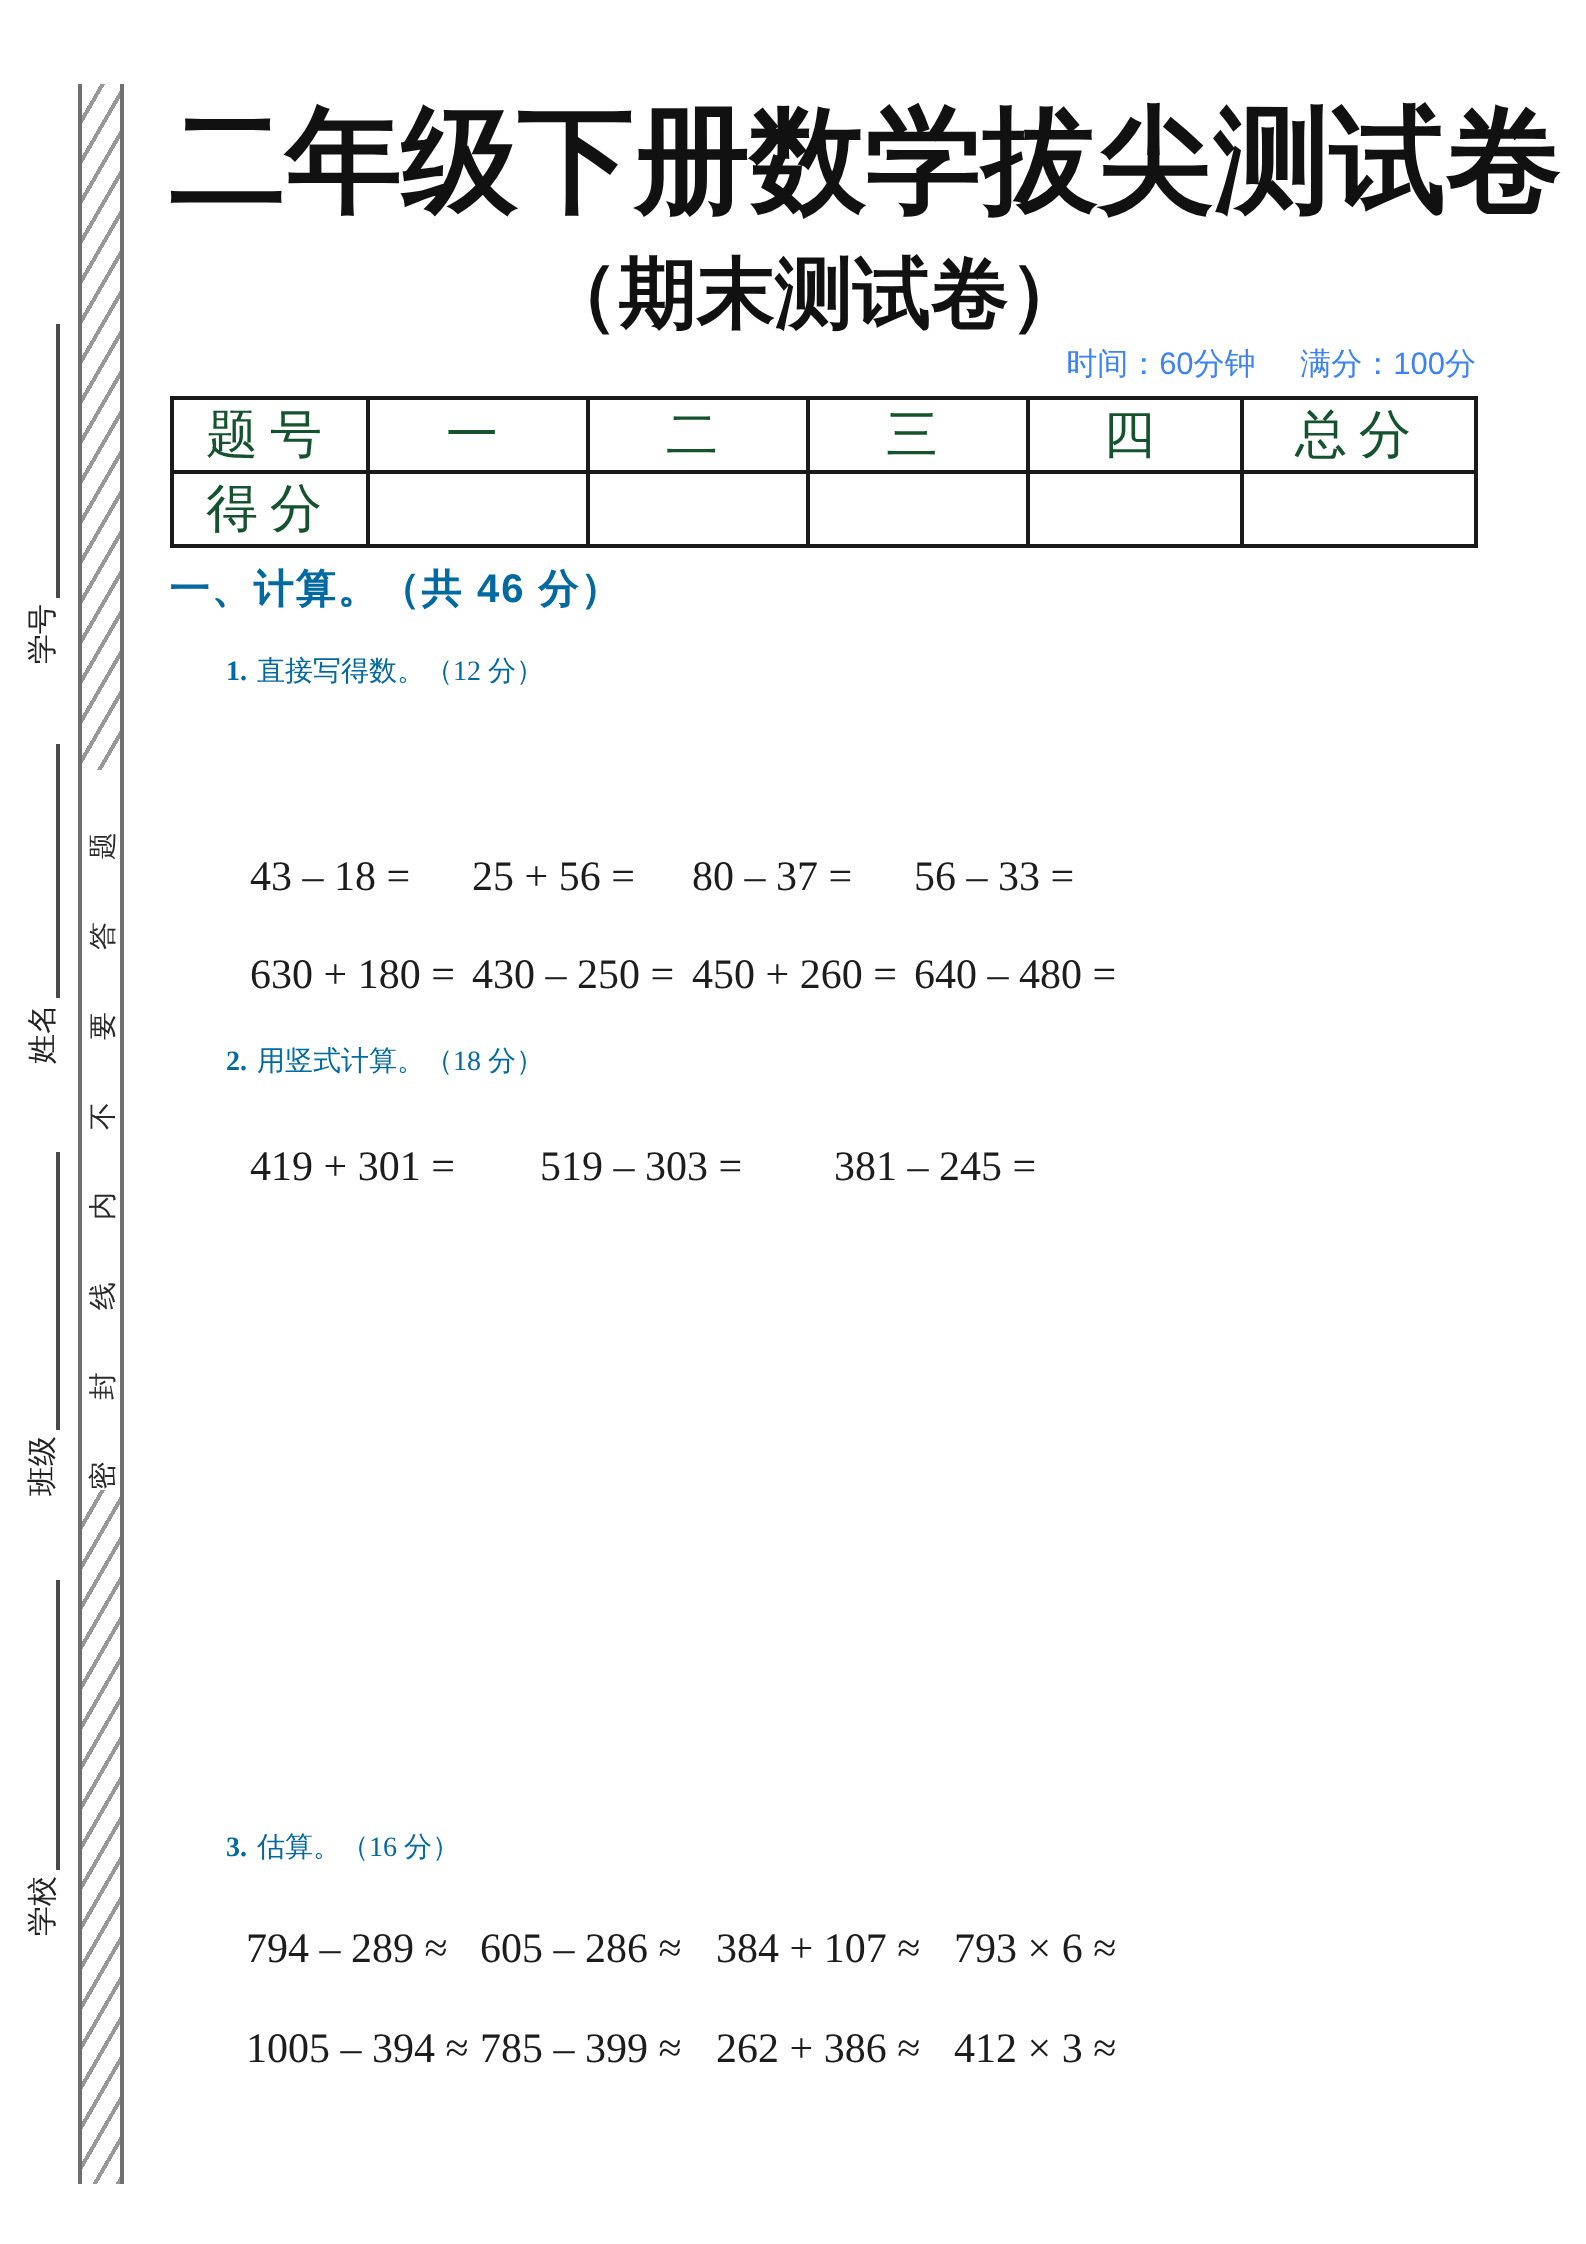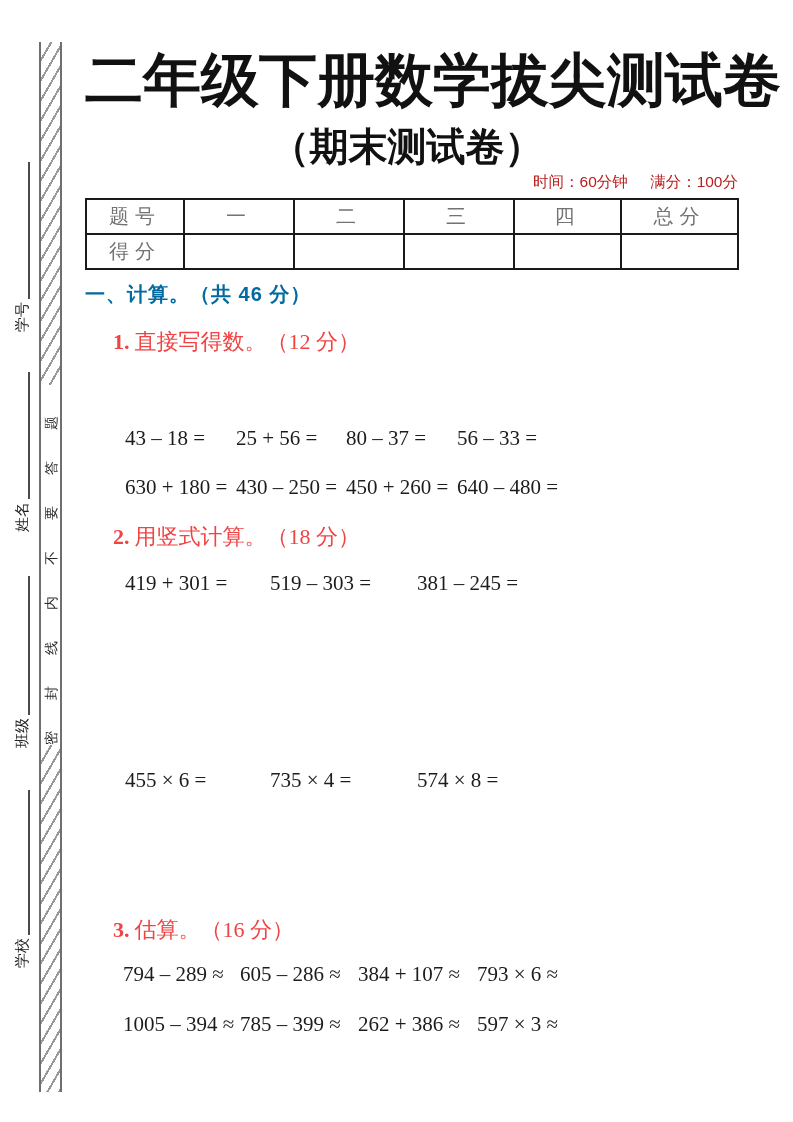--- a/index.html
+++ b/index.html
@@ -43,42 +43,42 @@
     position:absolute;left:85px;top:42px;width:652px;
     text-align:center;font-size:58px;font-weight:bold;
     white-space:nowrap;letter-spacing:0;color:#111;
   }
   .subtitle{
     position:absolute;left:407px;top:120px;transform:translateX(-50%);
     font-size:39px;font-weight:bold;white-space:nowrap;color:#111;text-align:right;
   }
   .meta{
     position:absolute;right:55px;top:172px;
-    font-size:15.5px;color:#b91c1c;white-space:nowrap;
+    font-size:15.5px;color:#3b82f6;white-space:nowrap;
   }
   .meta .meta-score{margin-left:18px;}
 
   
   .score-table{
     position:absolute;left:85px;top:198px;
     border-collapse:collapse;table-layout:fixed;
   }
   .score-table td{
     border:2px solid #1a1a1a;height:33px;text-align:center;
-    font-size:20px;color:#737373;letter-spacing:6px;padding:0;
+    font-size:26px;color:#14532d;letter-spacing:6px;padding:0;
   }
 
   
   .section-heading{
     position:absolute;left:85px;top:281px;
     font-size:20px;font-weight:bold;letter-spacing:1px;color:#0369a1;
   }
   .qlabel{
     position:absolute;left:113px;
-    font-family:"Liberation Serif",serif;font-size:22px;color:#ef4444;
+    font-family:"Liberation Serif",serif;font-size:14px;color:#0369a1;
   }
   .qlabel .qnum{font-weight:bold;margin-right:5px;}
   #q1{top:327px;} #q2{top:522px;} #q3{top:915px;}
 
   .mrow{
     position:absolute;left:0;width:100%;height:28px;
     font-family:"Liberation Serif",serif;font-size:21px;color:#1c1c1c;
   }
   .mrow span{position:absolute;white-space:nowrap;}
   #row-d1{top:377px;} #row-d2{top:426px;} #row-d3{top:475px;}
@@ -177,36 +177,31 @@
   </div>
 
   <div class="qlabel" id="q2">
     <span class="qnum">2.</span><span>用竖式计算。（18 分）</span>
   </div>
   <div class="mrow" id="row-v1">
     <span class="v0">419 + 301 =</span>
     <span class="v1">519 – 303 =</span>
     <span class="v2">381 – 245 =</span>
   </div>
-  <div class="mrow" id="row-v2">
-    <span class="v0">455 × 6 =</span>
-    <span class="v1">735 × 4 =</span>
-    <span class="v2">574 × 8 =</span>
-  </div>
 
   <div class="qlabel" id="q3">
     <span class="qnum">3.</span><span>估算。（16 分）</span>
   </div>
   <div class="mrow" id="row-e1">
     <span class="e0">794 – 289 ≈</span>
     <span class="e1">605 – 286 ≈</span>
     <span class="e2">384 + 107 ≈</span>
     <span class="e3">793 × 6 ≈</span>
   </div>
   <div class="mrow" id="row-e2">
     <span class="e0">1005 – 394 ≈</span>
     <span class="e1">785 – 399 ≈</span>
     <span class="e2">262 + 386 ≈</span>
-    <span class="e3">597 × 3 ≈</span>
+    <span class="e3">412 × 3 ≈</span>
   </div>
 
 
 </div>
 
 </body></html>

